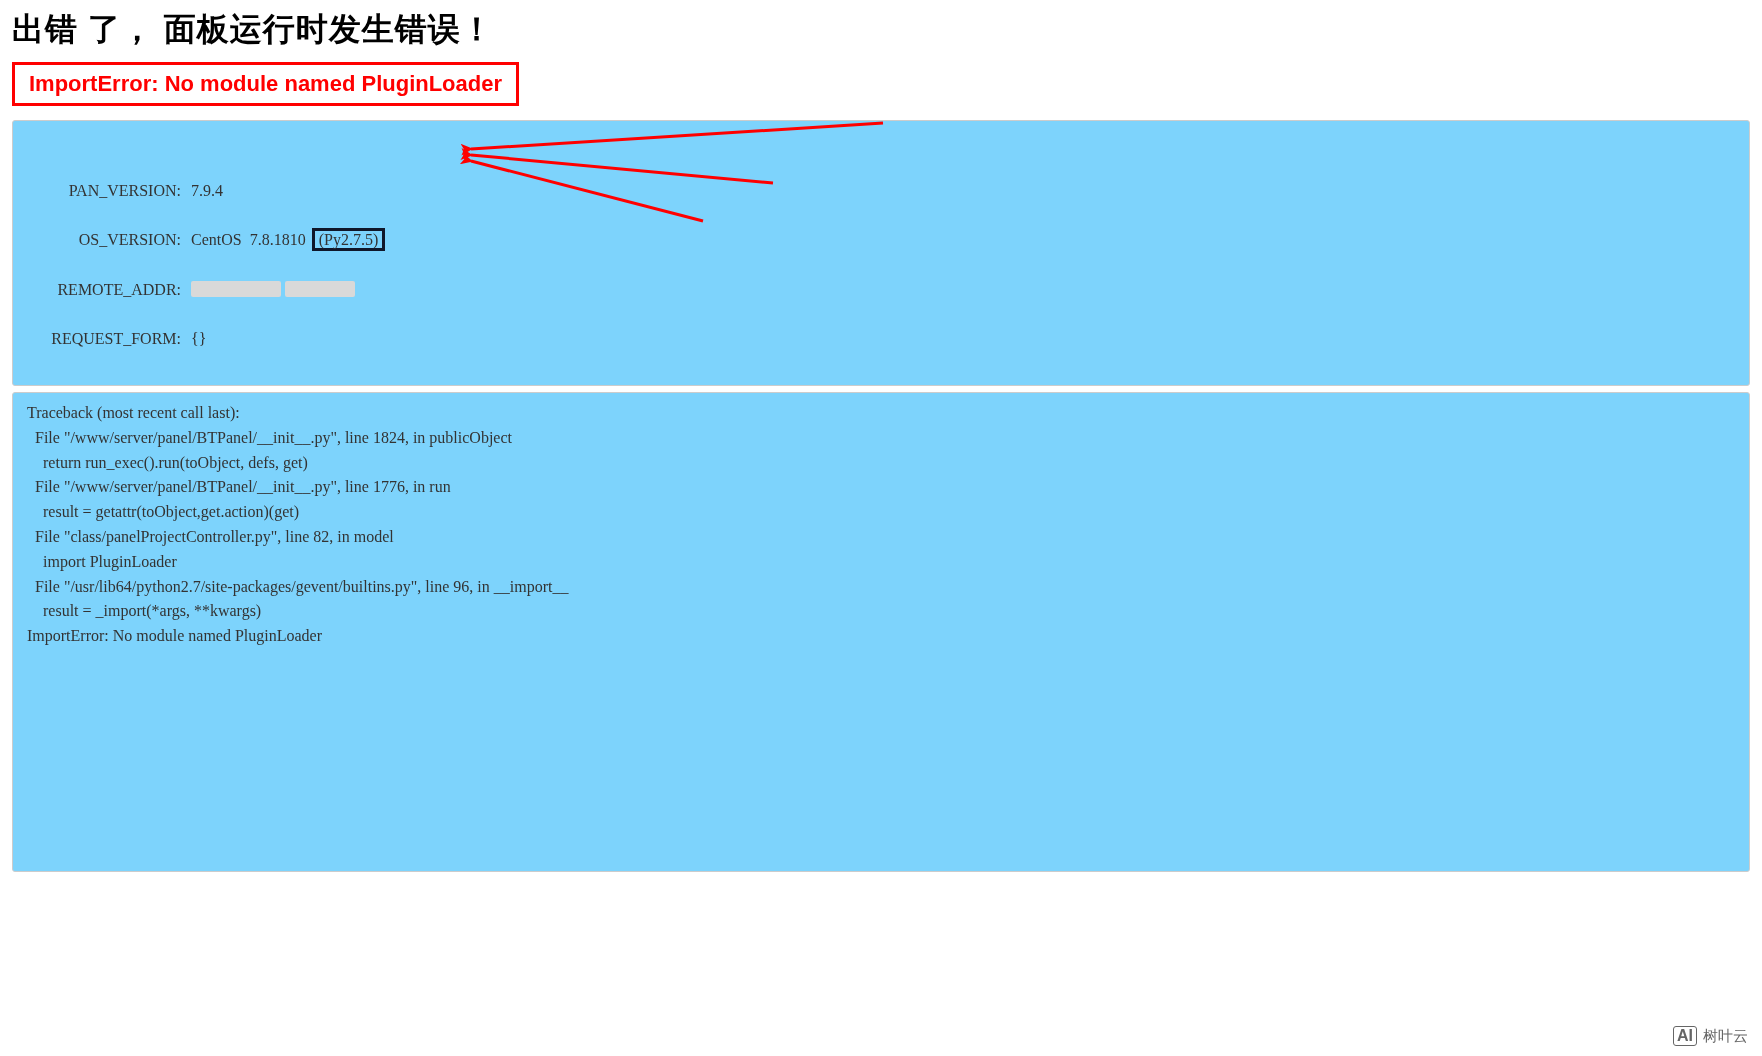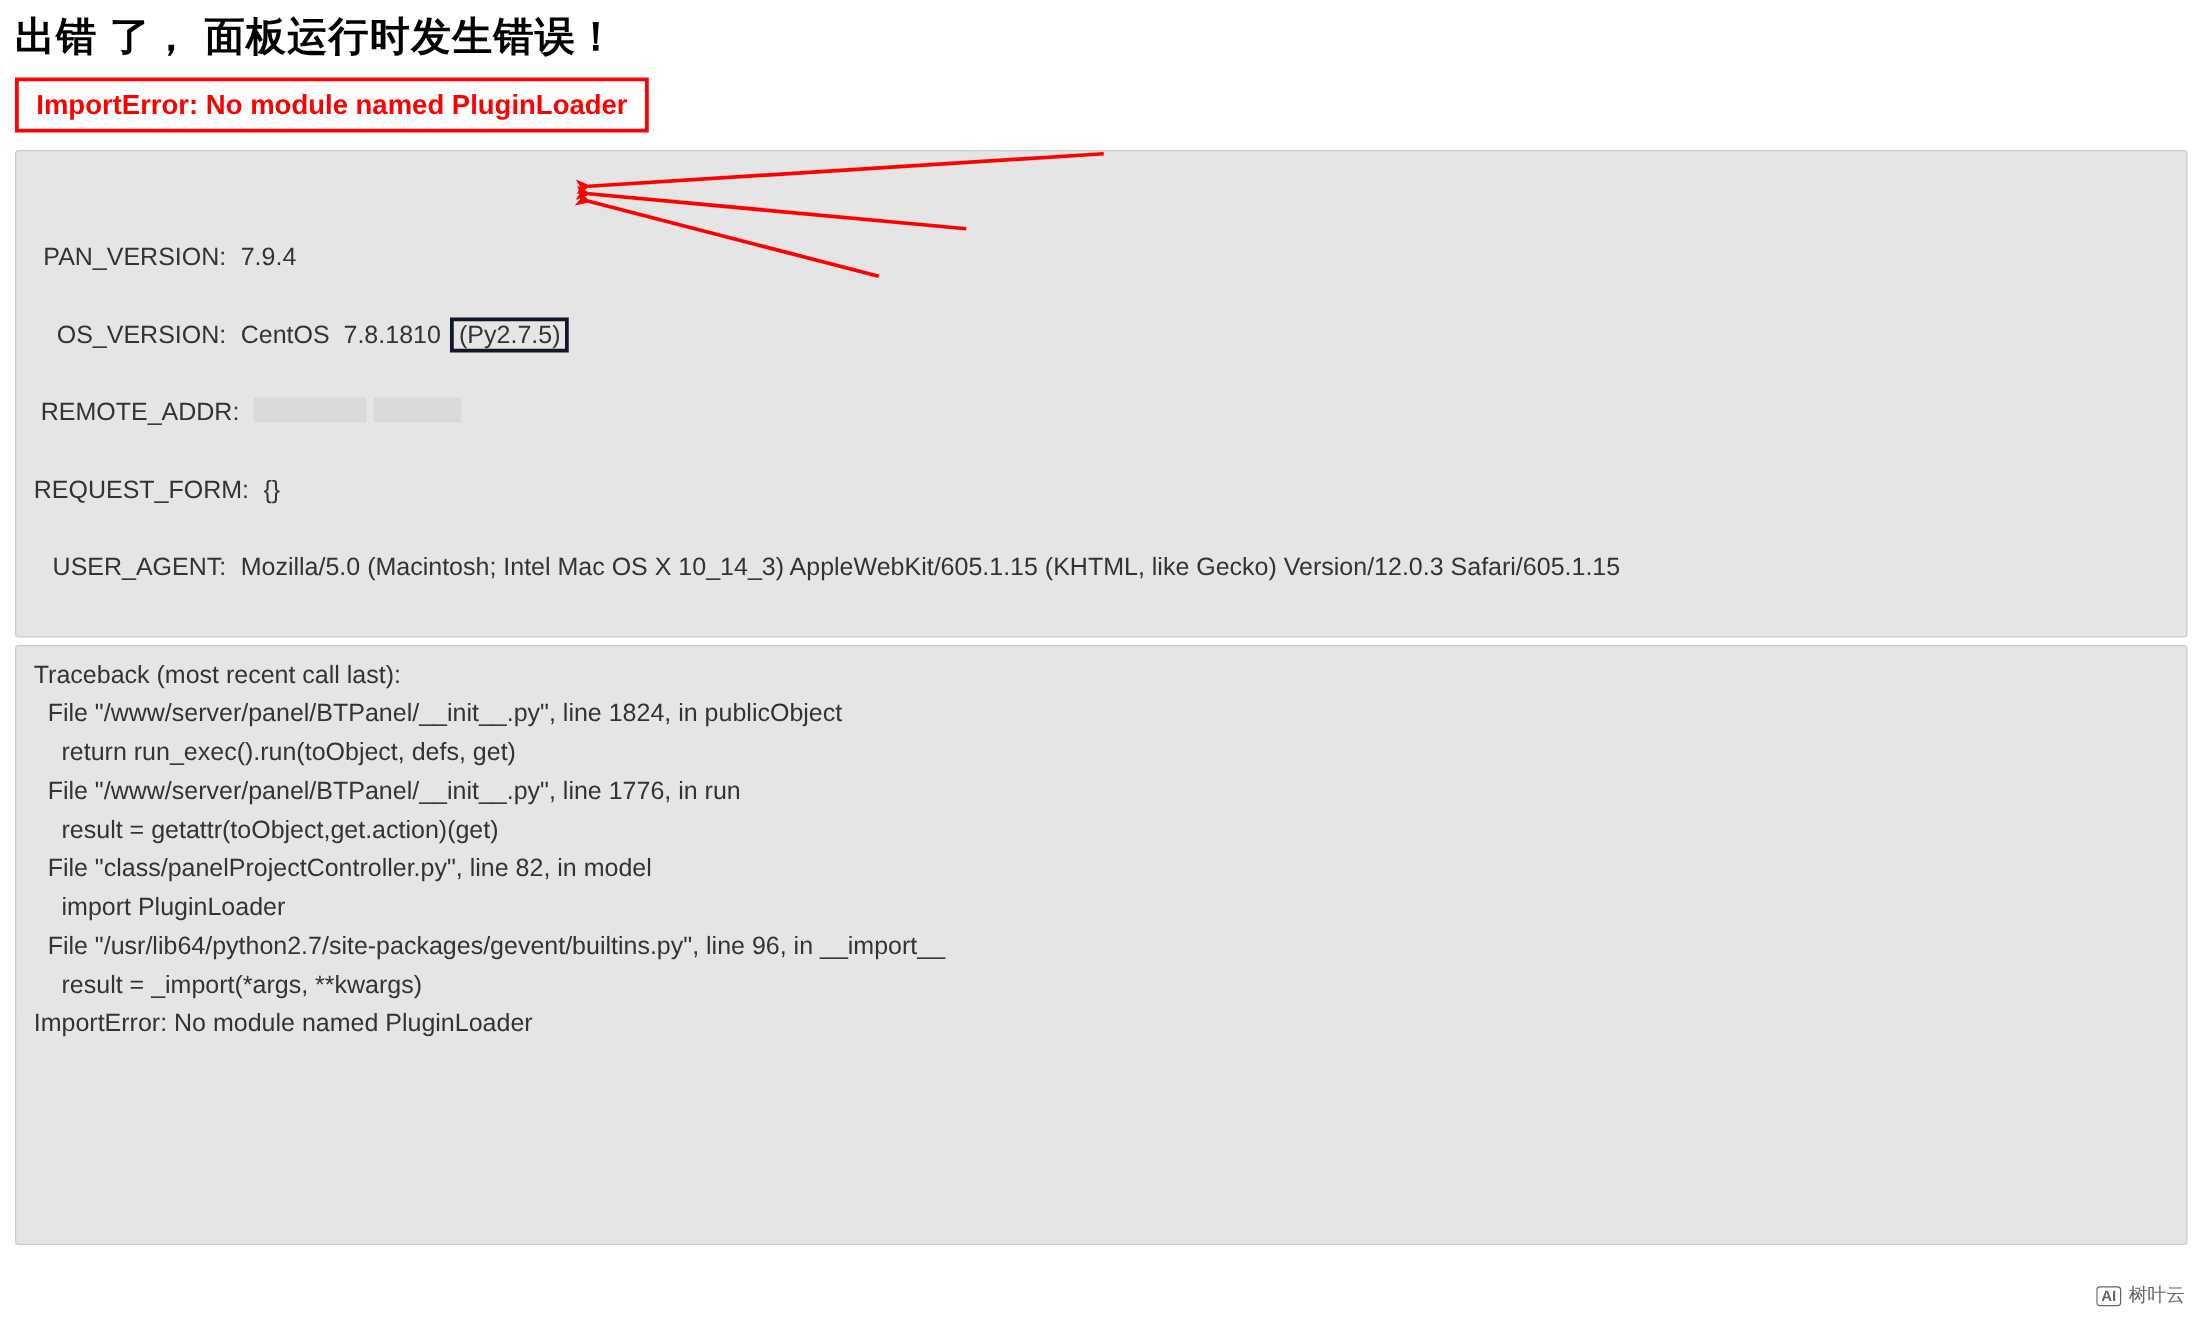--- a/index.html
+++ b/index.html
@@ -21,47 +21,47 @@
     display: inline-block;
     border: 3px solid #ff0000;
     color: #ff0000;
     font-size: 22px;
     font-weight: 600;
     padding: 6px 14px;
     margin-bottom: 8px;
     background: #fff;
   }
   .info-panel, .trace-panel {
-    background: #e5e5e5;
+    background: #7dd3fc;
     border: 1px solid #ccc;
     border-radius: 3px;
     padding: 8px 14px 8px 14px;
     margin: 6px 0;
-    font-family: Liberation Sans, sans-serif;
-    font-size: 20px;
+    font-family: Liberation Serif, serif;
+    font-size: 16px;
     line-height: 1.55;
     white-space: pre;
     color: #333;
     position: relative;
     overflow: hidden;
   }
   .trace-panel { min-height: 480px; }
   .info-line { display: block; }
   .label-col { display:inline-block; min-width: 160px; text-align: right; padding-right: 6px;}
   .redacted {
     display: inline-block;
     background: #d9d9d9;
     color: #d9d9d9;
     border-radius: 2px;
     height: 1.0em;
     vertical-align: -2px;
   }
   .red-inline-box { border: 3px solid #0f172a; padding: 0 4px; margin-left: 2px;}
   .watermark { position: fixed; right: 14px; bottom: 10px; font-size: 15px; color: #666; display:flex; align-items:center; gap:6px;}
-  .watermark-badge { border:1.5px solid #666; border-radius:3px; padding:0 3px; font-size:12px; font-weight:700; font-family: Arial, sans-serif;}
+  .watermark-badge { border:1.5px solid #666; border-radius:3px; padding:0 3px; font-size:16px; font-weight:700; font-family: Arial, sans-serif;}
   
   .arrow-svg { position:absolute; left:0; top:0; pointer-events:none; }
 </style>
 </head>
 <body>
 
 
 
 <div class="title">出错 了， 面板运行时发生错误！</div>
 
@@ -75,21 +75,20 @@
     </marker>
   </defs>
   <line x1="870" y1="2" x2="458" y2="28" stroke="#ff0000" stroke-width="3" marker-end="url(#ah)"></line>
   <line x1="760" y1="62" x2="458" y2="34" stroke="#ff0000" stroke-width="3" marker-end="url(#ah)"></line>
   <line x1="690" y1="100" x2="458" y2="40" stroke="#ff0000" stroke-width="3" marker-end="url(#ah)"></line>
 </svg>
 <span class="info-line"><span class="label-col"> PAN_VERSION:</span> <span>7.9.4</span></span>
 <span class="info-line"><span class="label-col">  OS_VERSION:</span> <span>CentOS  7.8.1810</span> <span class="red-inline-box">(Py2.7.5)</span></span>
 <span class="info-line"><span class="label-col"> REMOTE_ADDR:</span> <span class="redacted" style="width:90px;"></span> <span class="redacted" style="width:70px;"></span></span>
 <span class="info-line"><span class="label-col">REQUEST_FORM:</span> <span>{}</span></span>
-<span class="info-line"><span class="label-col">  USER_AGENT:</span> <span>Mozilla/5.0 (Macintosh; Intel Mac OS X 10_14_3) AppleWebKit/605.1.15 (KHTML, like Gecko) Version/12.0.3 Safari/605.1.15</span></span>
 </div>
 
 <div class="trace-panel">Traceback (most recent call last):
   File "/www/server/panel/BTPanel/__init__.py", line 1824, in publicObject
     return run_exec().run(toObject, defs, get)
   File "/www/server/panel/BTPanel/__init__.py", line 1776, in run
     result = getattr(toObject,get.action)(get)
   File "class/panelProjectController.py", line 82, in model
     import PluginLoader
   File "/usr/lib64/python2.7/site-packages/gevent/builtins.py", line 96, in __import__

